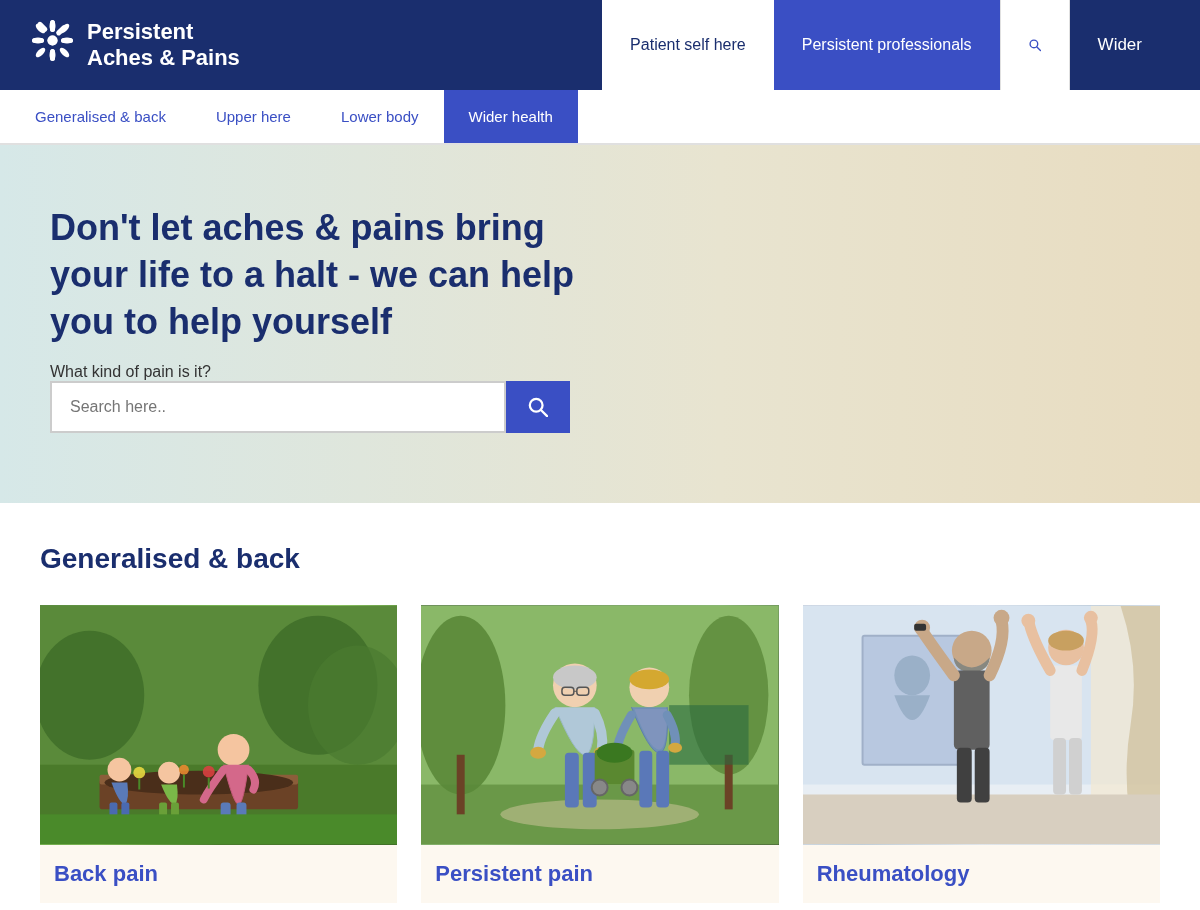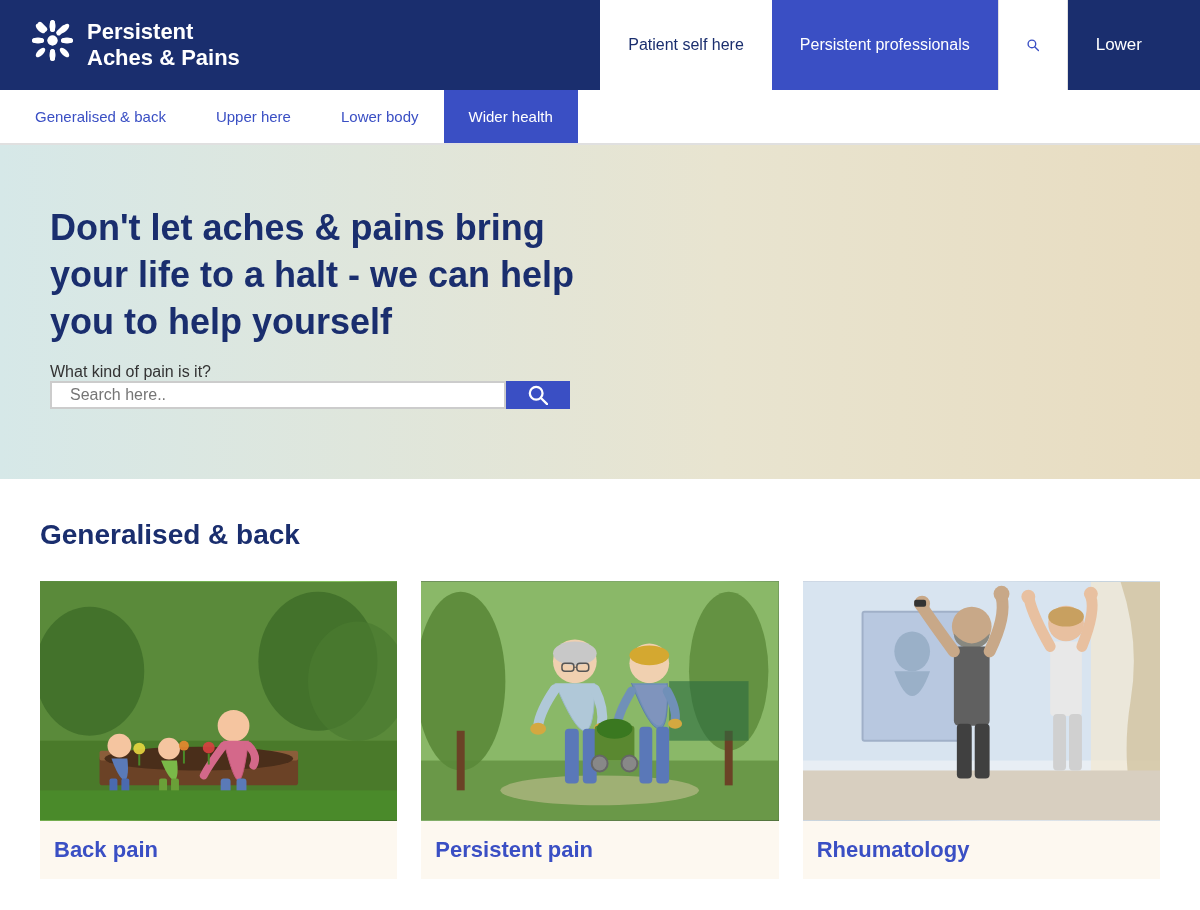--- a/index.html
+++ b/index.html
@@ -118,21 +118,21 @@
     .hero-subtitle {
       font-size: 16px;
       color: #333;
     }
     .search-bar {
       display: flex;
       max-width: 520px;
     }
     .search-input {
       flex: 1;
-      padding: 3px 18px;
+      padding: 15px 18px;
       font-size: 16px;
       border: 2px solid #ccc;
       outline: none;
       color: #999;
     }
     .search-btn {
       background-color: #3a4fc4;
       color: white;
       border: none;
       padding: 0 22px;
@@ -231,21 +231,21 @@
   </div>
   <nav class="nav-right">
     <button class="nav-btn nav-btn-patient">Patient self here</button>
     <button class="nav-btn nav-btn-healthcare">Persistent professionals</button>
     <button class="nav-btn nav-btn-search">
       <svg width="22" height="22" viewBox="0 0 22 22" fill="none">
         <circle cx="9" cy="9" r="7" stroke="#3a4fc4" stroke-width="2.5"></circle>
         <line x1="14.5" y1="14.5" x2="21" y2="21" stroke="#3a4fc4" stroke-width="2.5" stroke-linecap="round"></line>
       </svg>
     </button>
-    <button class="nav-btn nav-btn-about">Lower</button>
+    <button class="nav-btn nav-btn-about">Wider</button>
   </nav>
 </header>
 
 <nav class="subnav">
   <button class="subnav-item">Generalised &amp; back</button>
   <button class="subnav-item">Upper here</button>
   <button class="subnav-item">Lower body</button>
   <button class="subnav-item active">Wider health</button>
 </nav>
 

